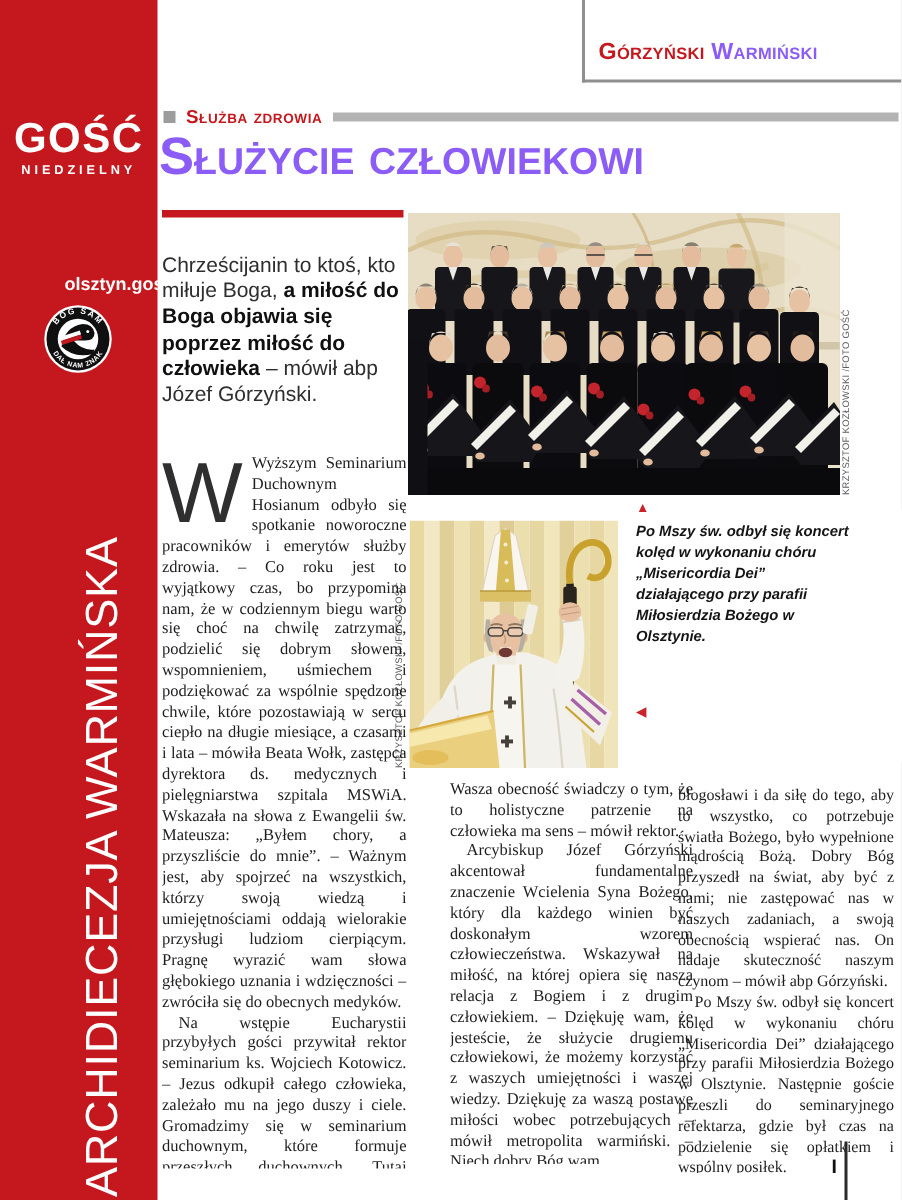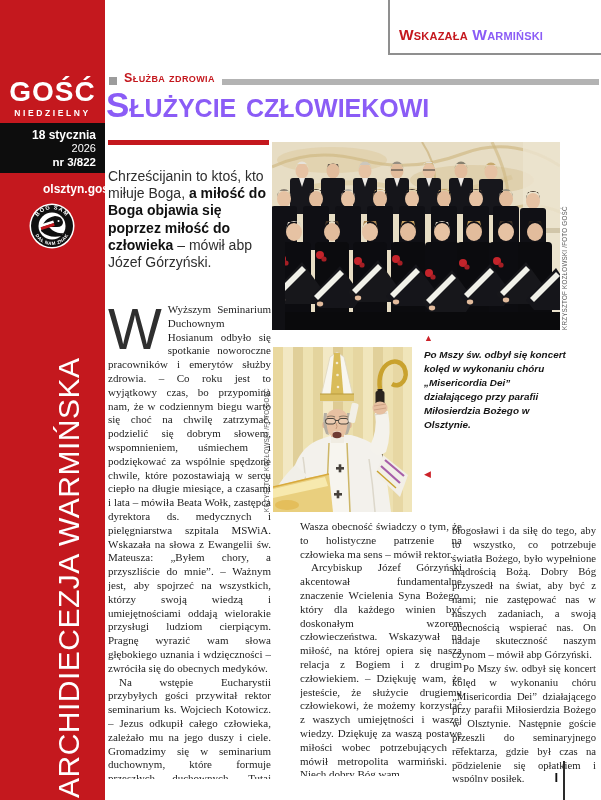--- a/index.html
+++ b/index.html
@@ -27,21 +27,21 @@
     color:#fff; font-size:30px; font-weight:200; letter-spacing:0.5px; white-space:nowrap;
   }
   
   .mast-vline { position:absolute; left:388px; top:0; width:2px; height:55px; background:#8f8f8f; }
   .mast-hline { position:absolute; left:388px; top:53px; width:213px; height:2px; background:#8f8f8f; }
   .mast-title { position:absolute; left:399px; top:26px; font-size:15.5px; font-weight:700;
                 font-variant-caps:small-caps; letter-spacing:0.2px; }
   .mast-title .red { color:#c4181e; }
   .mast-title .blk { color:#8b5cf6; }
   
-  .kicker { position:absolute; left:109px; top:71px; width:490px; display:flex; align-items:flex-end; gap:7px; }
+  .kicker { position:absolute; left:109px; top:71px; width:490px; display:flex; align-items:center; gap:7px; }
   .kicker-square { width:8px; height:8px; background:#9c9c9c; flex:0 0 auto; }
   .kicker-label { color:#c4181e; font-size:12.5px; font-weight:700;
                   font-variant-caps:small-caps; letter-spacing:0.4px; white-space:nowrap; }
   .kicker-bar { flex:1; height:6px; background:#b3b3b3; }
   .headline { position:absolute; left:106px; top:85px; width:495px; color:#8b5cf6;
               font-size:35px; font-weight:800; font-variant-caps:small-caps; line-height:40px; }
   .red-rule { position:absolute; left:108px; top:140px; width:161px; height:5px; background:#c4181e; }
   
   .lead { position:absolute; left:108px; top:152px; width:165px;
           font-size:14px; line-height:17.2px; color:#2e2e2e;margin-top:16px; }
@@ -77,25 +77,20 @@
 </style>
 </head>
 <body>
 
 <div class="page">
 
   <div class="sidebar">
     <div class="logo">
       <div class="logo-title">GOŚĆ</div>
       <div class="logo-sub">NIEDZIELNY</div>
-    </div>
-    <div class="datebox">
-      <div class="d1">18 stycznia</div>
-      <div class="d2">2026</div>
-      <div class="d3">nr 3/822</div>
     </div>
     <div class="website">olsztyn.gosc.pl</div>
 
     <div class="badge">
       <svg width="46" height="46" viewBox="0 0 46 46">
         <circle cx="23" cy="23" r="22.5" fill="#ffffff"></circle>
         <circle cx="23" cy="23" r="21" fill="#101010"></circle>
         <circle cx="23" cy="23" r="13.5" fill="#ffffff"></circle>
         <defs>
           <path id="arcTop" d="M6,23 A17,17 0 0 1 40,23"></path>
@@ -115,21 +110,21 @@
         </g>
       </svg>
     </div>
 
     <div class="region-vertical">ARCHIDIECEZJA WARMIŃSKA</div>
   </div>
 
   <div class="mast-vline"></div>
   <div class="mast-hline"></div>
   <div class="mast-title">
-    <span class="red">Wskazała</span>
+    <span class="red">Górzyński</span>
     <span class="blk">Warmiński</span>
   </div>
 
   <div class="kicker">
     <span class="kicker-square"></span>
     <span class="kicker-label">Służba zdrowia</span>
     <span class="kicker-bar"></span>
   </div>
   <h1 class="headline">Służycie człowiekowi</h1>
   <div class="red-rule"></div>

